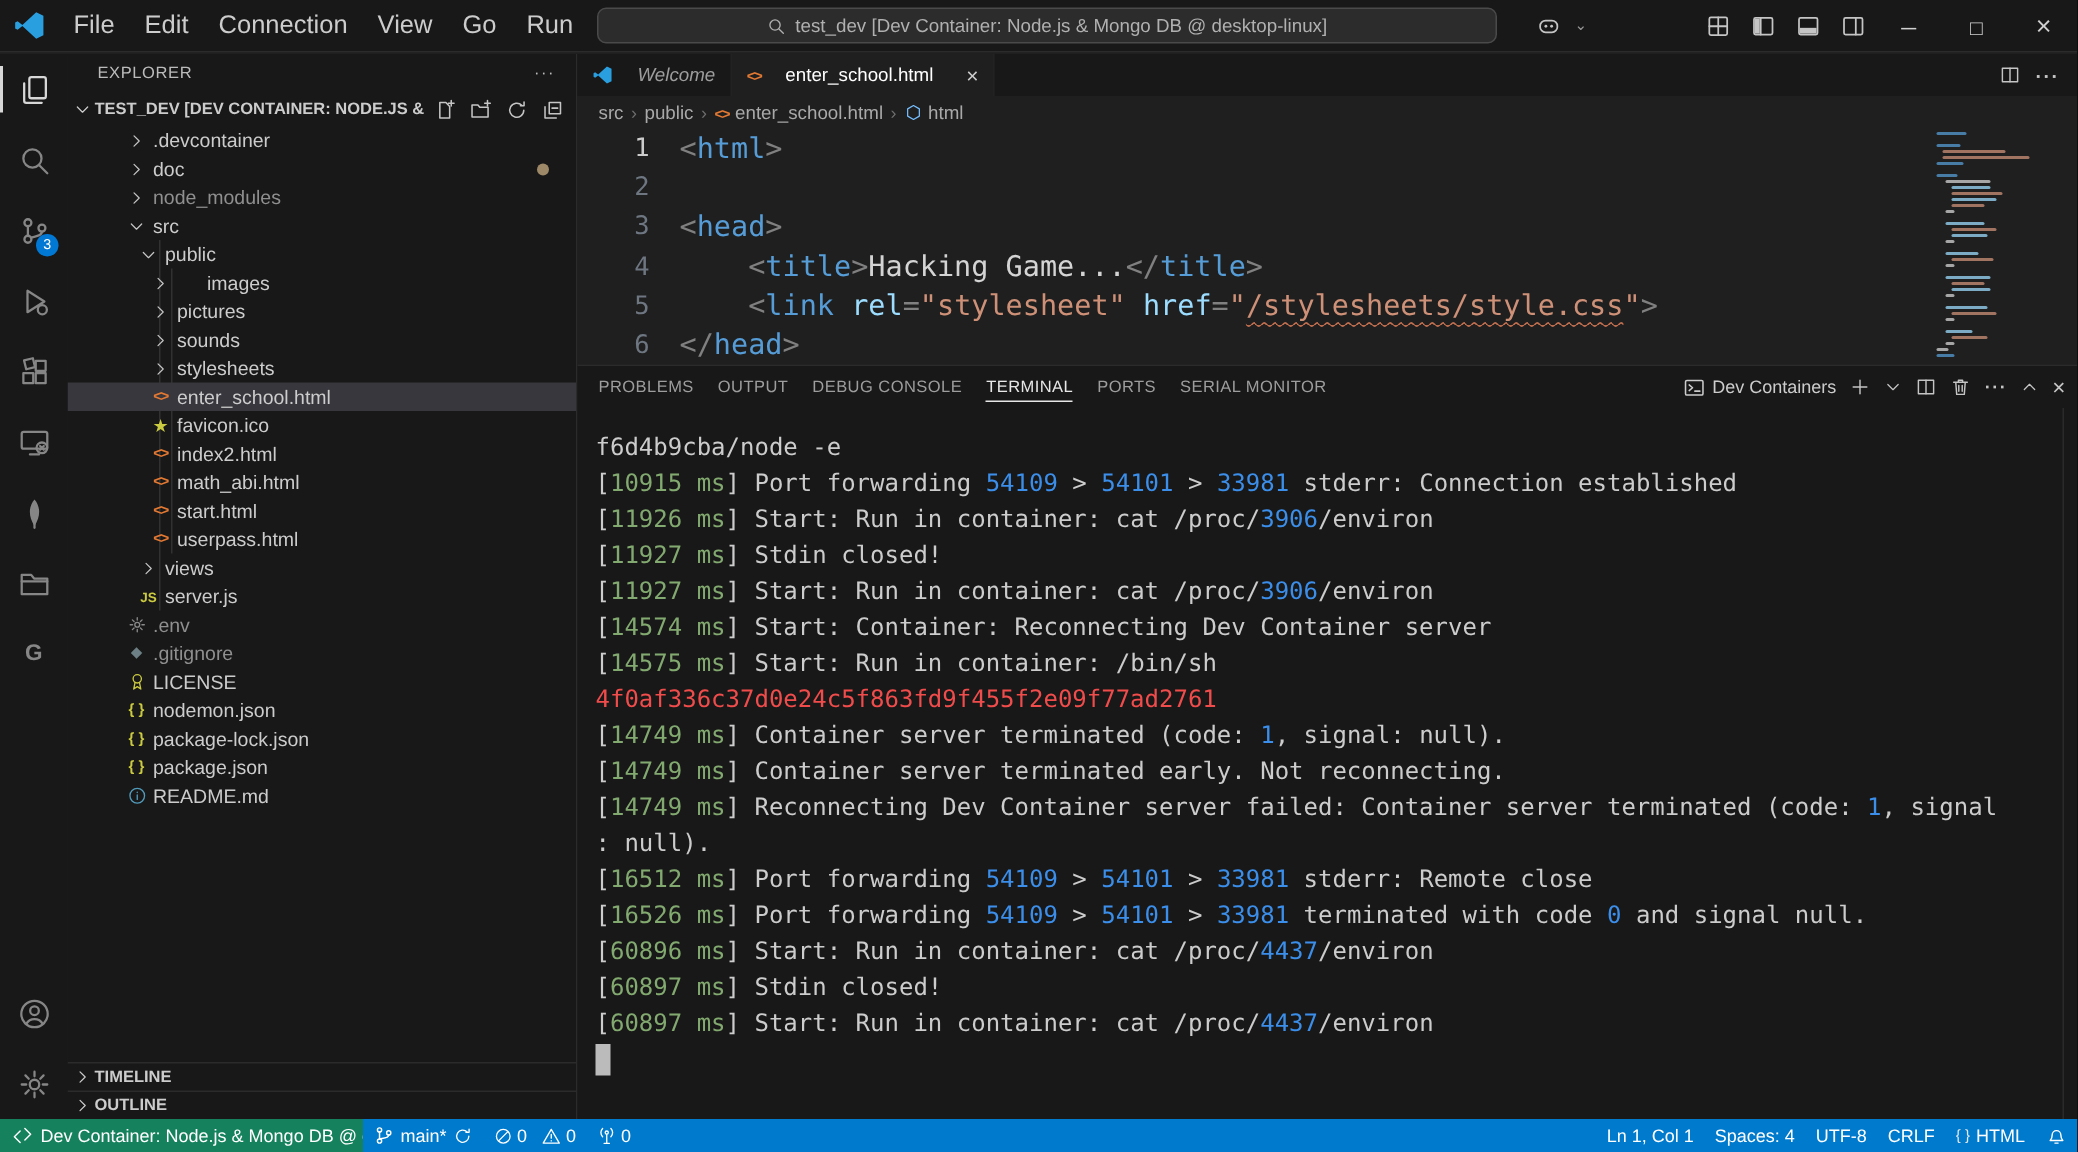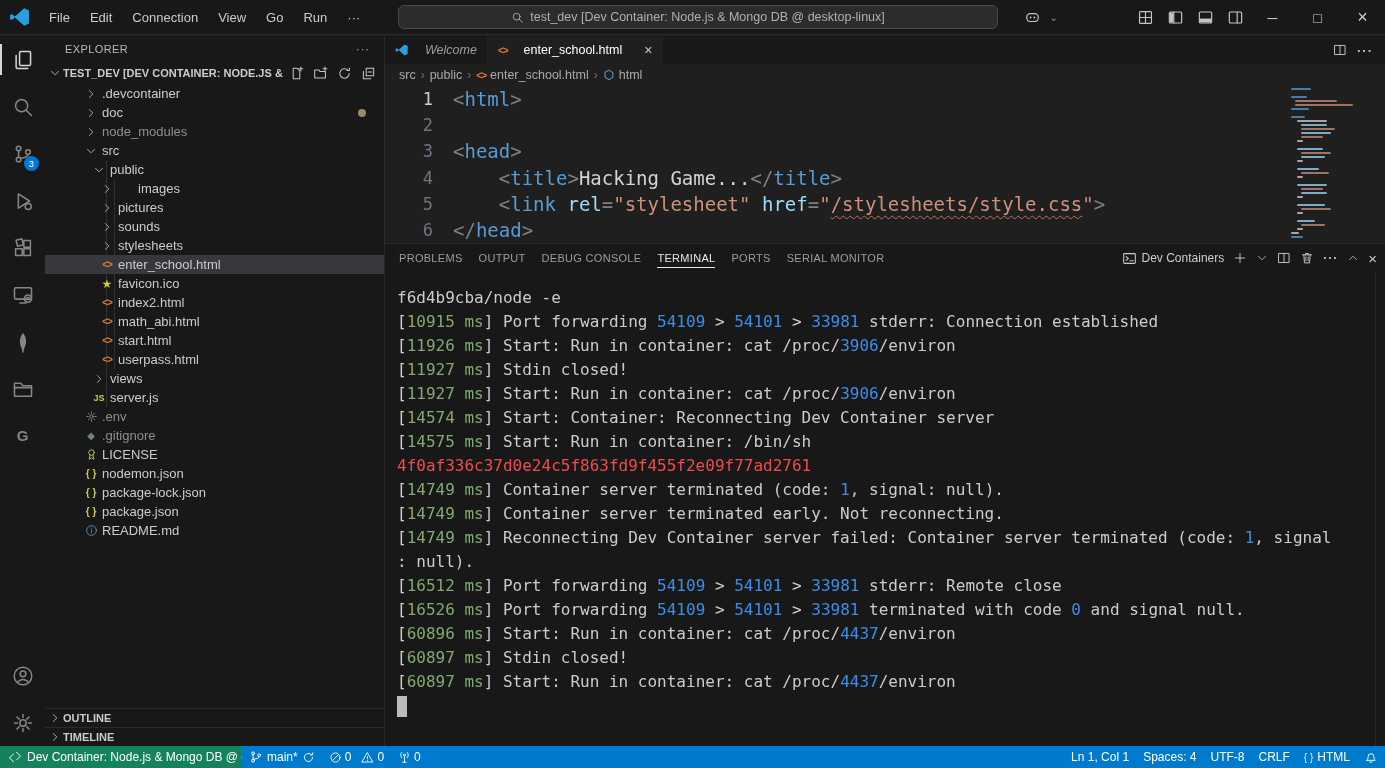--- a/index.html
+++ b/index.html
@@ -9,21 +9,21 @@
     background:var(--bg-editor,#1f1f1f);
     font-family:"Liberation Sans","DejaVu Sans",sans-serif;
     color:#cccccc; font-size:13px;
     -webkit-font-smoothing:antialiased;
   }
   svg{display:block}
   
   .titlebar{position:absolute;top:0;left:0;right:0;height:35px;background:#181818;border-bottom:1px solid #2b2b2b;display:flex;align-items:center;}
   .vscode-logo{width:22px;height:22px;margin:0 9px 0 9px;}
   .menus{display:flex;align-items:center;gap:2px;}
-  .menu-item{padding:4px 9px;border-radius:5px;color:#cccccc;font-size:13px;cursor:default;}
+  .menu-item{padding:4px 9px;border-radius:5px;color:#cccccc;font-size:17px;cursor:default;}
   .nav-arrows{display:flex;align-items:center;gap:10px;margin-left:26px;color:#c5c5c5;font-size:17px;}
   .nav-arrows .dim{color:#6a6a6a;}
   .command-center{position:absolute;left:398px;top:5px;width:600px;height:24px;background:#2c2c2c;border:1px solid #4a4a4a;border-radius:6px;display:flex;align-items:center;justify-content:center;gap:6px;color:#b0b0b0;font-size:12.5px;}
   .tb-right{position:absolute;right:0;top:0;height:35px;display:flex;align-items:center;}
   .tb-icon{width:30px;height:28px;display:flex;align-items:center;justify-content:center;color:#c5c5c5;}
   .win-btn{width:45px;height:35px;display:flex;align-items:center;justify-content:center;color:#d0d0d0;font-size:14px;}
   .copilot-wrap{display:flex;align-items:center;margin-right:72px;color:#c5c5c5;gap:2px;}
   
   .activitybar{position:absolute;left:0;top:36px;bottom:22px;width:45px;background:#181818;display:flex;flex-direction:column;align-items:center;}
   .ab-item{position:relative;width:45px;height:47px;display:flex;align-items:center;justify-content:center;color:#868686;}
@@ -478,34 +478,34 @@
                 <circle cx="8" cy="8" r="6"></circle>
                 <path d="M8 5v.3M8 7.4V11"></path>
               </svg>
             </span>
           </span>
           <span class="lbl">README.md</span>
         </div>
       </div>
     <div class="sb-bottom">
       <div class="sb-panel">
+        <span class="chev" id="timeline-chev">
+            <svg width="12" height="12" viewBox="0 0 16 16" fill="none" stroke="currentColor" stroke-width="1.1" stroke-linecap="round" stroke-linejoin="round">
+              <path d="M5.8 3.4l4.6 4.6-4.6 4.6"></path>
+            </svg>
+          </span>
+        <span>TIMELINE</span>
+      </div>
+      <div class="sb-panel">
         <span class="chev" id="outline-chev">
             <svg width="12" height="12" viewBox="0 0 16 16" fill="none" stroke="currentColor" stroke-width="1.1" stroke-linecap="round" stroke-linejoin="round">
               <path d="M5.8 3.4l4.6 4.6-4.6 4.6"></path>
             </svg>
           </span>
         <span>OUTLINE</span>
-      </div>
-      <div class="sb-panel">
-        <span class="chev" id="timeline-chev">
-            <svg width="12" height="12" viewBox="0 0 16 16" fill="none" stroke="currentColor" stroke-width="1.1" stroke-linecap="round" stroke-linejoin="round">
-              <path d="M5.8 3.4l4.6 4.6-4.6 4.6"></path>
-            </svg>
-          </span>
-        <span>TIMELINE</span>
       </div>
     </div>
   </div>
 
   <div class="editor">
     <div class="tabbar" id="tabbar">
         <div class="tab italic">
           <span>
             <svg width="14" height="14" viewBox="0 0 16 16">
               <path d="M11 1.6L4.3 7.7 2 5.9l-1.2.7v2.8L2 10.1l2.3-1.8 6.7 6.1 3.5-1.7V3.3L11 1.6z" fill="#2a9fe0"></path>

